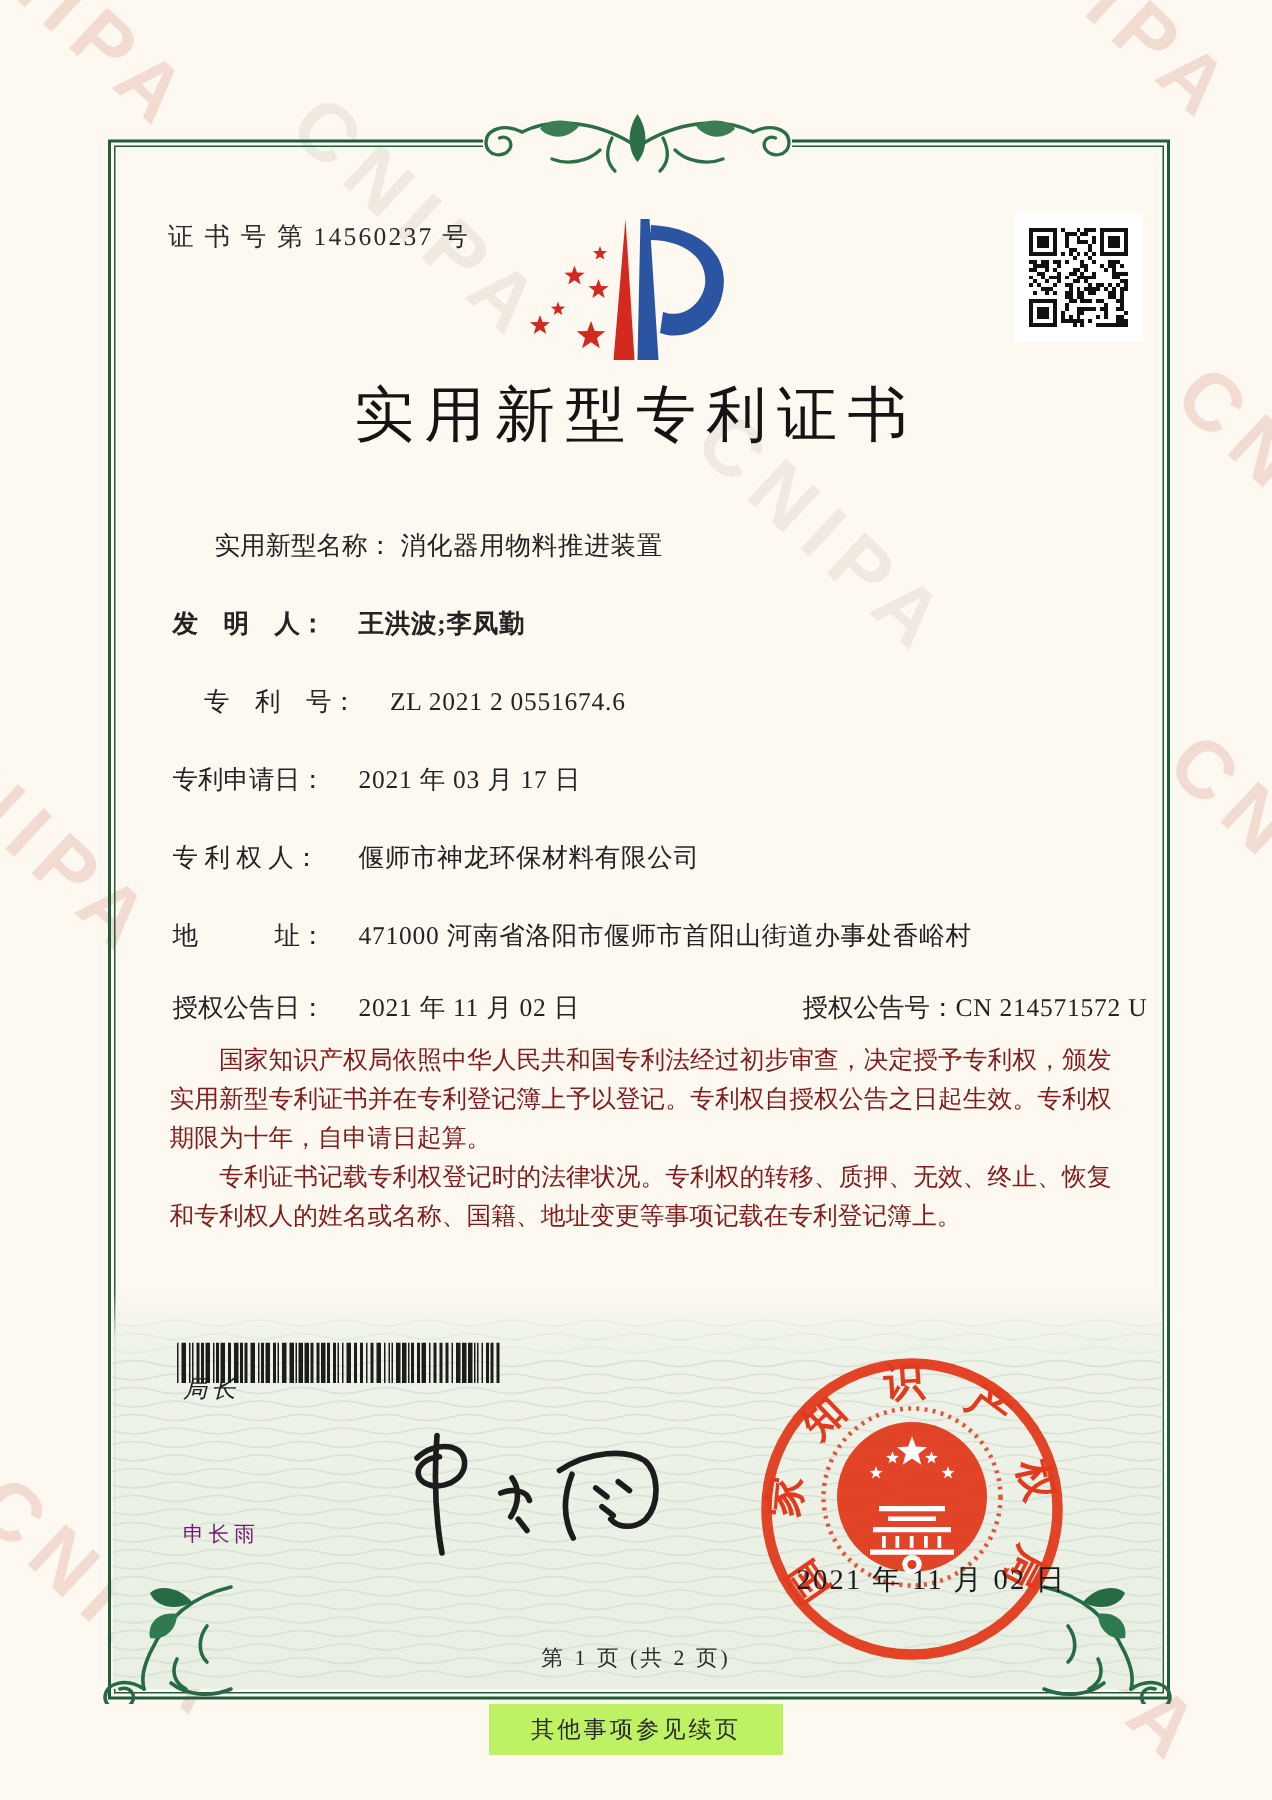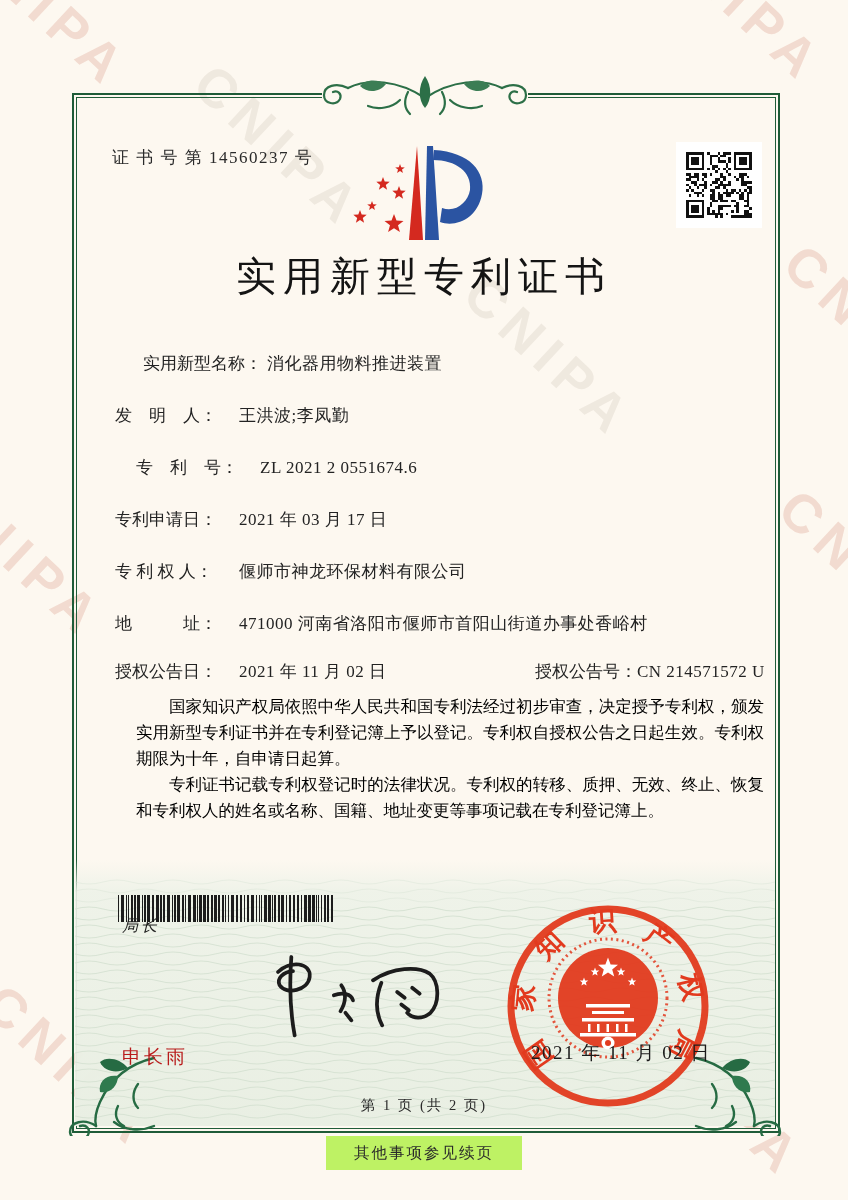--- a/index.html
+++ b/index.html
@@ -22,28 +22,28 @@
       display:flex;align-items:center;justify-content:center;}
   .title{position:absolute;left:0;top:249px;width:848px;text-align:center;font-size:40px;
          font-weight:normal;letter-spacing:7px;color:#141414;z-index:3;}
   
   .row{position:absolute;left:115px;font-size:17px;color:#232323;z-index:3;white-space:nowrap;}
   .row .label{display:inline-block;min-width:124px;}
   .row .value{letter-spacing:0.5px;}
   .pair2{position:absolute;left:420px;top:0;}
   
   .body-text{position:absolute;left:113px;top:694px;width:628px;font-size:16.5px;
-             line-height:26px;text-align:justify;color:#000000;z-index:3;margin-left:23px;}
+             line-height:26px;text-align:justify;color:#7f1d1d;z-index:3;}
   .body-text p{margin:0;text-indent:2em;}
   
   .band{position:absolute;left:75px;top:860px;width:700px;height:266px;z-index:1;}
   
   .barcode{position:absolute;left:118px;top:895px;z-index:3;}
   .director-title{position:absolute;left:122px;top:916px;font-size:16px;letter-spacing:3px;color:#1d1d1d;z-index:3;font-style:italic;}
-  .director-name{position:absolute;left:122px;top:1044px;font-size:19px;letter-spacing:3px;color:#b91c1c;z-index:3;}
+  .director-name{position:absolute;left:122px;top:1014px;font-size:14px;letter-spacing:3px;color:#701a75;z-index:3;}
   .signature{position:absolute;left:248px;top:938px;z-index:3;}
   .seal{position:absolute;left:500px;top:900px;z-index:4;}
   .seal-date{position:absolute;left:531px;top:1040px;font-size:19px;letter-spacing:1.5px;color:#1b1b1b;z-index:5;white-space:nowrap;}
   .pagination{position:absolute;left:304px;top:1096px;width:240px;text-align:center;font-size:14.5px;
               letter-spacing:2px;color:#2a2a2a;z-index:3;}
   .footer-note{position:absolute;left:326px;top:1136px;width:196px;height:34px;background:#bef264;
                display:flex;align-items:center;justify-content:center;font-size:15.5px;
                letter-spacing:2px;color:#2a2a2a;z-index:3;}
 </style>
 </head>
@@ -450,21 +450,21 @@
         <rect x="23" y="24" width="1" height="1" fill="#111"></rect>
         <rect x="24" y="24" width="1" height="1" fill="#111"></rect>
       </svg>
   </div>
 
   <div class="title">实用新型专利证书</div>
 
   <div class="row" style="top:352px;margin-left:28px;">
     <span class="label">实用新型名称：</span><span class="value">消化器用物料推进装置</span>
   </div>
-  <div class="row" style="top:404px;">
+  <div class="row" style="top:404px;font-weight:bold;">
     <span class="label">发　明　人：</span><span class="value">王洪波;李凤勤</span>
   </div>
   <div class="row" style="top:456px;margin-left:21px;">
     <span class="label">专　利　号：</span><span class="value">ZL 2021 2 0551674.6</span>
   </div>
   <div class="row" style="top:508px;">
     <span class="label">专利申请日：</span><span class="value">2021 年 03 月 17 日</span>
   </div>
   <div class="row" style="top:560px;">
     <span class="label">专 利 权 人：</span><span class="value">偃师市神龙环保材料有限公司</span>

